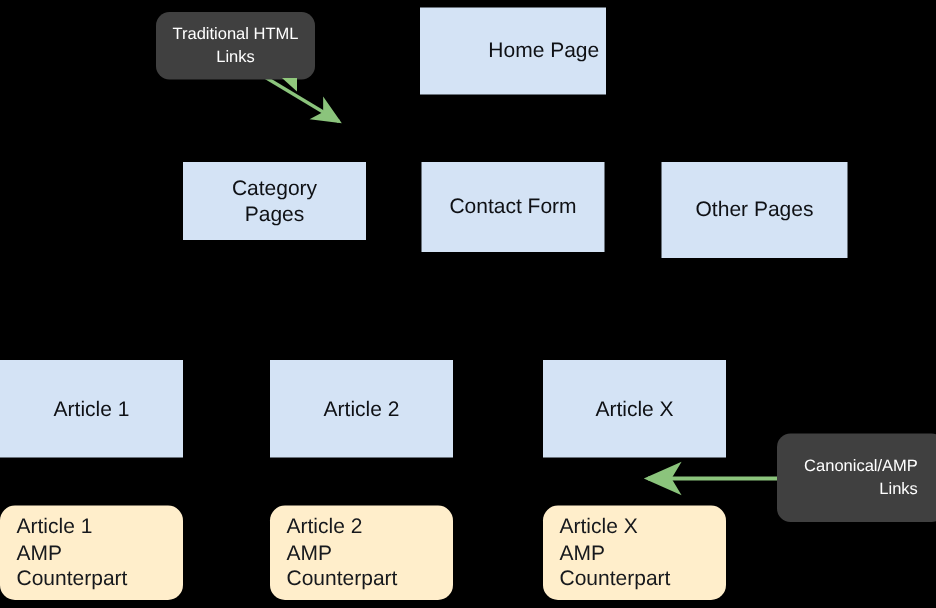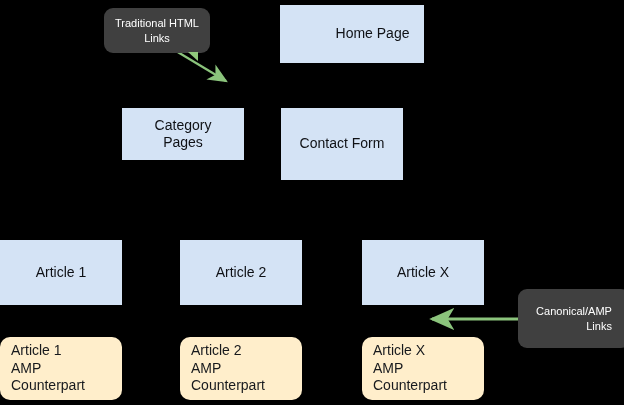--- a/index.html
+++ b/index.html
@@ -88,33 +88,36 @@
 
     <line x1="518" y1="319" x2="432" y2="319" stroke="#8bc47c" stroke-width="2.8" marker-end="url(#arrow-left)"></line>
   </svg>
 
   <div class="callout" style="left:104px; top:8px; width:106px; height:45px;">
     <span style="white-space: pre-line;">Traditional HTML
 Links</span>
   </div>
   <div class="callout-tail" style="left:188px; top:52px; border-width:9px 0 0 10px; border-color:#90c87c transparent transparent transparent;"></div>
 
-  <div class="node node-blue" style="left:280px; top:5px; width:144px; height:58px;padding-left:41px;">
+  <div class="node node-blue" style="left:280px; top:5px; width:124px; height:58px;padding-left:41px;">
     <span>Home Page</span>
   </div>
 
   <div class="node node-blue" style="left:122px; top:108px; width:122px; height:52px; white-space: pre-line;">
     <span style="white-space: pre-line;">Category
 Pages</span>
   </div>
 
-  <div class="node node-blue" style="left:281px; top:108px; width:122px; height:72px;">
+  <div class="node node-blue" style="left:281px; top:108px; width:122px; height:60px;">
     <span>Contact Form</span>
   </div>
 
+  <div class="node node-blue" style="left:441px; top:108px; width:124px; height:64px;">
+    <span>Other Pages</span>
+  </div>
 
   <div class="node node-blue" style="left:0px; top:240px; width:122px; height:65px;">
     <span>Article 1</span>
   </div>
 
   <div class="node node-blue" style="left:180px; top:240px; width:122px; height:65px;">
     <span>Article 2</span>
   </div>
 
   <div class="node node-blue" style="left:362px; top:240px; width:122px; height:65px;">

